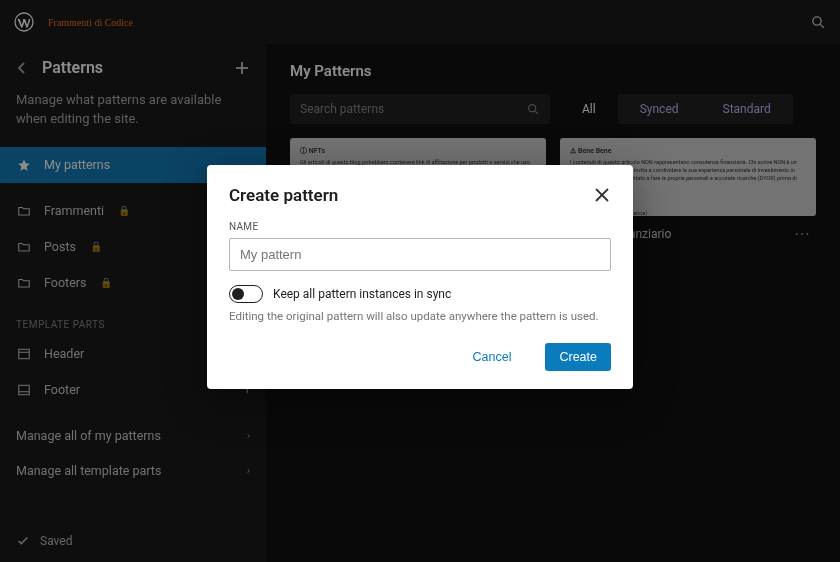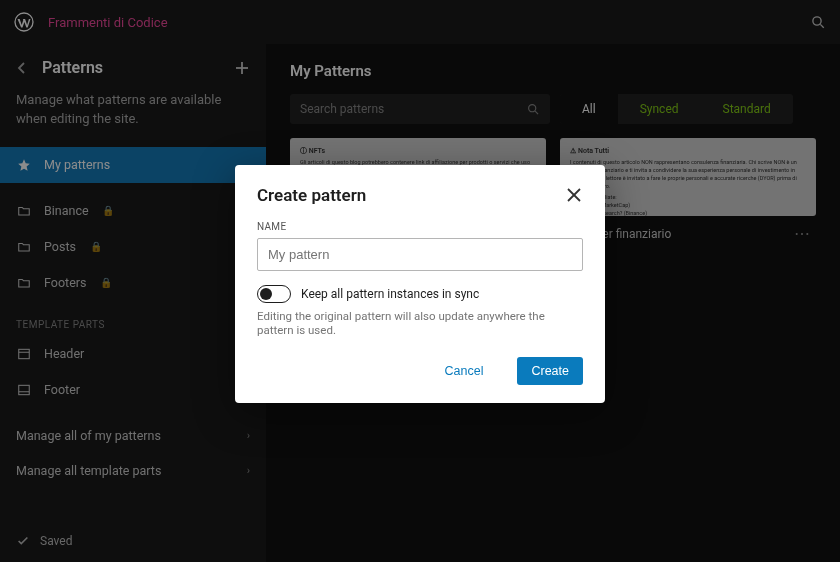--- a/index.html
+++ b/index.html
@@ -1,20 +1,20 @@
 <!DOCTYPE html>
 <html><head>
 <meta charset="utf-8">
 <style>
   * { box-sizing: border-box; margin: 0; padding: 0; }
   html, body { width: 840px; height: 562px; overflow: hidden; font-family: -apple-system, BlinkMacSystemFont, "Segoe UI", Roboto, sans-serif; background: #1a1a1a; color: #e0e0e0; }
   .topbar { height: 44px; display: flex; align-items: center; justify-content: space-between; padding: 0 14px; background: #1a1a1a; }
   .topbar-left { display: flex; align-items: center; gap: 14px; }
   .wp-logo { width: 20px; height: 20px; display: inline-flex; }
-  .site-title { font-size: 13px; color: #ec4899; }
+  .site-title { font-size: 10px; color: #f97316; font-family: Liberation Serif, serif; }
   .search-top { color: #bbb; }
   .body { display: flex; height: calc(100% - 44px); }
   .sidebar { width: 266px; background: #1a1a1a; display: flex; flex-direction: column; padding-top: 4px; justify-content: space-between; }
   .sb-header { display: flex; align-items: center; justify-content: space-between; padding: 10px 16px 8px 16px; }
   .sb-header-left { display: flex; align-items: center; gap: 14px; }
   .chev-back { color: #aaa; }
   .sb-title { font-size: 16px; font-weight: 600; color: #fff; }
   .plus { color: #ccc; }
   .sb-desc { font-size: 13px; color: #aaa; line-height: 1.45; padding: 6px 16px 18px 16px; }
   .sb-item { display: flex; align-items: center; gap: 12px; padding: 10px 16px; font-size: 12.5px; color: #ccc; cursor: pointer; }
@@ -23,30 +23,30 @@
   .sb-item .lock { margin-left: 2px; opacity: 0.7; font-size: 10px; }
   .sb-section { font-size: 10px; letter-spacing: 0.5px; color: #888; padding: 18px 16px 6px 16px; text-transform: uppercase; }
   .sb-item .count { margin-left: auto; color: #ccc; font-size: 11px; }
   .sb-item .chev-r { margin-left: auto; color: #888; font-size: 11px; }
   .sb-footer { margin-top: auto; padding: 14px 16px; display: flex; align-items: center; gap: 10px; font-size: 12px; color: #bbb; }
   .main { flex: 1; background: #111; padding: 18px 24px; color: #ddd; }
   .main-title { font-size: 15px; font-weight: 600; color: #fff; margin-bottom: 14px; }
   .search-row { display: flex; gap: 10px; margin-bottom: 14px; }
   .search-box { flex: 1; max-width: 260px; background: #222; border-radius: 3px; display: flex; align-items: center; padding: 8px 10px; font-size: 12px; color: #888; justify-content: space-between; }
   .tabs { display: flex; background: #222; border-radius: 3px; overflow: hidden; }
-  .tab { padding: 8px 22px; font-size: 12px; color: #84cc16; cursor: pointer; }
+  .tab { padding: 8px 22px; font-size: 12px; color: #c4b5fd; cursor: pointer; }
   .tab.active { background: #111; color: #fff; }
   .cards { display: flex; gap: 14px; }
   .card { flex: 1; background: #d1d1d1; border-radius: 3px; padding: 8px 10px; font-size: 5.5px; color: #333; line-height: 1.45; height: 78px; overflow: hidden; }
   .card .card-title { font-size: 7px; font-weight: 600; margin-bottom: 3px; }
   .card-row2 { display: flex; align-items: center; justify-content: space-between; margin-top: 8px; padding: 0 4px; }
   .card-label { font-size: 12px; color: #ccc; }
   .dots { color: #888; letter-spacing: 2px; }
   .overlay { position: absolute; inset: 0; background: rgba(0,0,0,0.45); display: flex; align-items: flex-start; justify-content: center; padding-top: 165px; }
-  .modal { width: 370px; background: #fff; border-radius: 4px; padding: 20px 22px 18px 22px; color: #1e1e1e; box-shadow: 0 10px 40px rgba(0,0,0,0.4); }
+  .modal { width: 426px; background: #fff; border-radius: 4px; padding: 20px 22px 18px 22px; color: #1e1e1e; box-shadow: 0 10px 40px rgba(0,0,0,0.4); }
   .modal-head { display: flex; justify-content: space-between; align-items: center; margin-bottom: 16px; }
   .modal-title { font-size: 17px; font-weight: 600; }
   .close-x { cursor: pointer; color: #333; }
   .field-label { font-size: 10px; letter-spacing: 0.3px; color: #555; text-transform: uppercase; margin-bottom: 6px; }
   .text-input { width: 100%; border: 1px solid #b5b5b5; padding: 8px 10px; font-size: 13px; color: #666; border-radius: 2px; margin-bottom: 14px; }
   .toggle-row { display: flex; align-items: center; gap: 10px; margin-bottom: 6px; }
   .toggle { width: 34px; height: 18px; border: 1.5px solid #1e1e1e; border-radius: 10px; position: relative; background: #fff; cursor: pointer; }
   .toggle::after { content: ""; position: absolute; left: 2px; top: 1.5px; width: 12px; height: 12px; background: #1e1e1e; border-radius: 50%; }
   .toggle-label { font-size: 12px; color: #1e1e1e; }
   .help-text { font-size: 11.5px; color: #757575; margin-bottom: 20px; }
@@ -105,21 +105,21 @@
       </span>
       <span>My patterns</span>
     </div>
     <div style="height:10px"></div>
     <div class="sb-item">
       <span class="icon-slot">
         <svg width="14" height="14" viewBox="0 0 24 24">
             <path d="M3 6h6l2 2h10v11H3z" fill="none" stroke="#ccc" stroke-width="1.8"></path>
           </svg>
       </span>
-      <span>Binance</span>
+      <span>Frammenti</span>
       <span class="lock">🔒</span>
     </div>
     <div class="sb-item">
       <span class="icon-slot">
         <svg width="14" height="14" viewBox="0 0 24 24">
             <path d="M3 6h6l2 2h10v11H3z" fill="none" stroke="#ccc" stroke-width="1.8"></path>
           </svg>
       </span>
       <span>Posts</span>
       <span class="lock">🔒</span>
@@ -196,21 +196,21 @@
       <div style="flex:1">
         <div class="card">
           <div class="card-title">ⓘ NFTs</div>
           <div>Gli articoli di questo blog potrebbero contenere link di affiliazione per prodotti o servizi che uso personalmente e considero di grande valore. Se esegui un'azione (cioè ti iscrivi o fai un acquisto) dopo aver cliccato su uno di questi link, riceverò una commissione che può anche consistere come una piccola retribuzione per lo studio e il lavoro necessari 🙏</div>
           <div style="height:4px"></div>
           <div>Tutti i prodotti e servizi che consiglio in questo blog sono a mio giudizio sempre al vertice della gamma nei rispettivi settori. 🏆</div>
         </div>
       </div>
       <div style="flex:1">
         <div class="card">
-          <div class="card-title">⚠ Nota Tutti</div>
+          <div class="card-title">⚠ Bene Bene</div>
           <div>I contenuti di questo articolo NON rappresentano consulenza finanziaria. Chi scrive NON è un consulente finanziario e ti invita a condividere la sua esperienza personale di investimento in criptovalute. Il lettore è invitato a fare le proprie personali e accurate ricerche (DYOR) prima di investire denaro.</div>
           <div style="height:3px"></div>
           <div>Letture consigliate:</div>
           <div style="white-space:pre-line">• DYOR (CoinMarketCap)
   How to Do Research? (Binance)
   What Is DYOR in Crypto? (Cryptonews)
   On Crypto, NFTs, and Web3 (Medium)</div>
         </div>
         <div class="card-row2">
           <span class="card-label">isclaimer finanziario</span>

